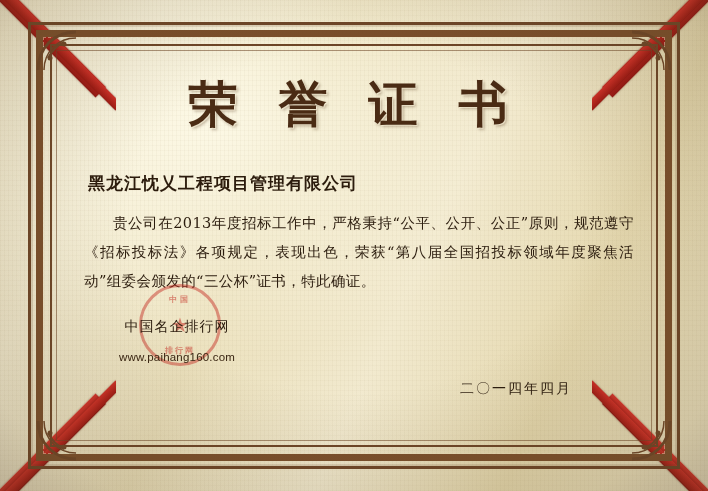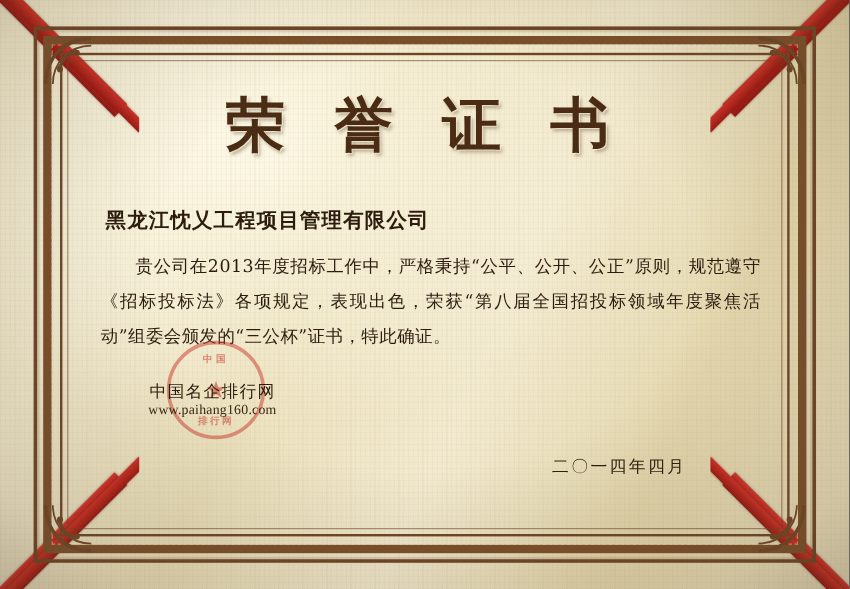--- a/index.html
+++ b/index.html
@@ -185,24 +185,24 @@
   .stamp .ring-text-top { top: 7px; }
   .stamp .ring-text-bottom { bottom: 7px; letter-spacing: 2px; }
   .org-name {
     font-size: 14px;
     color: #2b1c0e;
     letter-spacing: 1px;
     position: relative;
     z-index: 2;
   }
   .org-url {
-    margin-top: 0;
+    margin-top: 15px;
     font-size: 11.5px;
     color: #3a2613;
-    font-family: Liberation Serif, serif;
+    font-family: Liberation Sans, sans-serif;
     letter-spacing: 0.2px;
     position: relative;
     z-index: 2;
   }
   .date-line {
     position: absolute;
     right: 74px;
     top: 324px;
     font-size: 14px;
     color: #2b1c0e;

